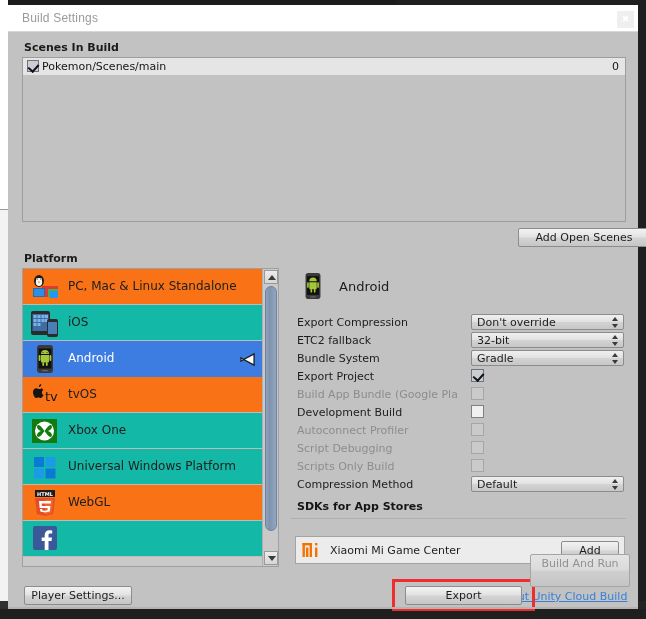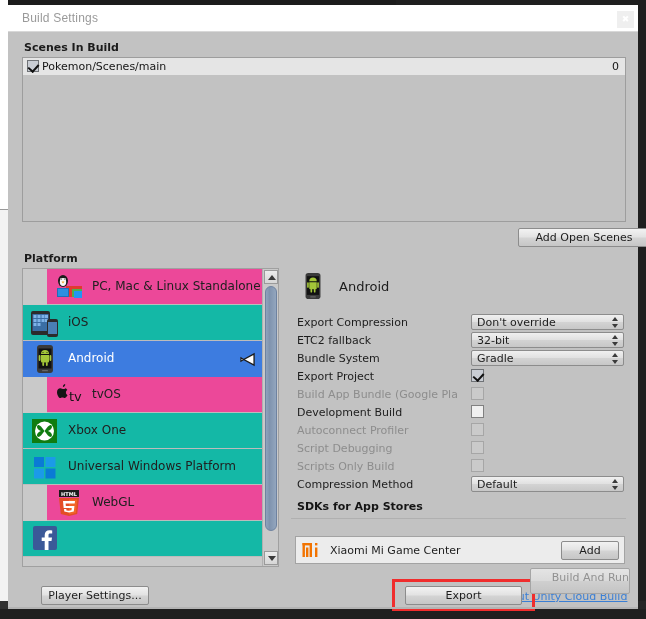--- a/index.html
+++ b/index.html
@@ -117,21 +117,21 @@
     width: 257px; height: 299px;
     background: #c9c9c9;
     border: 1px solid #a0a0a0;
     overflow: hidden;
   }
   .plat-list { position: absolute; left: 0; top: 0; width: 240px; }
   .plat-row {
     position: relative; height: 36px; width: 240px;
     border-bottom: 1px solid #bcbcbc;
   }
-  .plat-row.odd  { background: #ec4899; margin-left: 24px; }
+  .plat-row.odd  { background: #f97316; }
   .plat-row.even { background: #14b8a6; }
   .plat-row.selected { background: #3d7ce0; border-bottom-color: #3d7ce0; }
   .plat-label {
     position: absolute; left: 45px; top: 10px;
     font-size: 12px; color: #202020;
     font-family: "DejaVu Sans", sans-serif;
   }
   .plat-row.selected .plat-label { color: #ffffff; }
   .plat-icon {
     position: absolute; left: 7px; top: 3px;
@@ -264,36 +264,36 @@
   #cloud-link {
     position: absolute; left: 455px; top: 558px;
     font-size: 11px; color: #3a7fd5;
     text-decoration: underline;
     font-family: "DejaVu Sans", sans-serif;
     cursor: pointer;
   }
 
   
   #player-settings-btn {
-    position: absolute; left: 33px; top: 554px;
+    position: absolute; left: 16px; top: 554px;
     width: 108px; height: 19px; line-height: 18px;
   }
   .export-highlight {
     position: absolute; left: 384px; top: 547px;
     width: 143px; height: 32px;
     border: 3px solid #f02d2d;
     background: transparent;
   }
   #export-btn {
     position: absolute; left: 397px; top: 554px;
     width: 117px; height: 19px; line-height: 18px;
   }
   #build-run-btn {
-    position: absolute; left: 522px; top: 536px;
-    width: 100px; height: 26px; line-height: 18px; text-align: right;
+    position: absolute; left: 522px; top: 522px;
+    width: 100px; height: 33px; line-height: 18px;
   }
 
   
   .win-bottom-edge {
     position: absolute; left: 0; bottom: 0; width: 630px; height: 2px;
     background: #b3b3b3;
   }
 </style>
 </head>
 <body>

